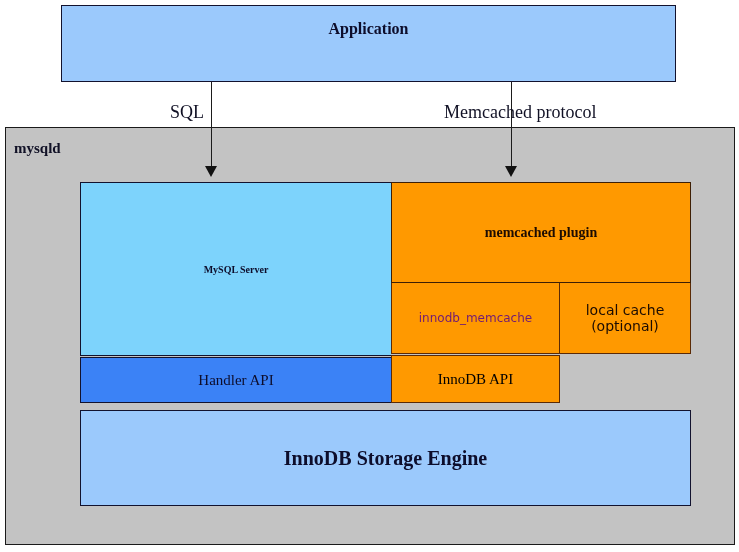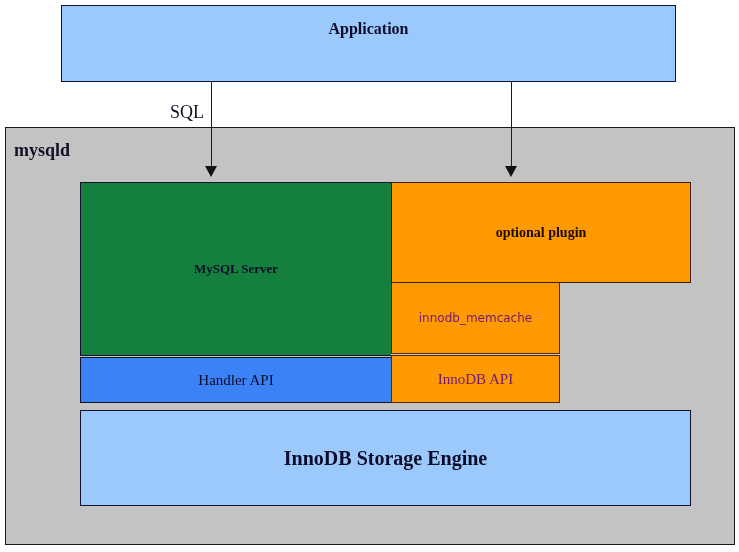--- a/index.html
+++ b/index.html
@@ -55,21 +55,21 @@
     width: 730px;
     height: 418px;
     background: #c3c3c3;
     border: 1px solid #1a1a1a;
   }
   .mysqld-label {
     position: absolute;
     left: 14px;
     top: 140px;
     font-weight: bold;
-    font-size: 18px;
+    font-size: 15px;
     color: #111126;
   }
 
   
   .conn-line {
     position: absolute;
     width: 1px;
     background: #1b1b1b;
   }
   .arrow-head {
@@ -85,25 +85,25 @@
     color: #101024;
     white-space: nowrap;
   }
 
   
   .mysql-server {
     left: 80px;
     top: 182px;
     width: 311px;
     height: 174px;
-    background: #15803d;
+    background: #7dd3fc;
     border: 1px solid #12122e;
     border-right: none;
     font-weight: bold;
-    font-size: 13px;
+    font-size: 10px;
   }
   .memcached-plugin {
     left: 391px;
     top: 182px;
     width: 300px;
     height: 101px;
     background: #ff9900;
     border: 1px solid #3d1f05;
     font-weight: bold;
     font-size: 14px;
@@ -147,21 +147,21 @@
     font-size: 15px;
   }
   .innodb-api {
     left: 391px;
     top: 355px;
     width: 169px;
     height: 48px;
     background: #ff9900;
     border: 1px solid #5a2a06;
     font-size: 15px;
-    color: #701a75;
+    color: #000000;
   }
   .innodb-storage {
     left: 80px;
     top: 410px;
     width: 611px;
     height: 96px;
     background: #9bc9fc;
     border: 1px solid #12122e;
     font-weight: bold;
     font-size: 20px;
@@ -178,33 +178,38 @@
 
   <div class="mysqld-box"></div>
   <div class="mysqld-label">mysqld</div>
 
   <div class="conn-line" style="left:211px; top:82px; height:85px;"></div>
   <div class="arrow-head" style="left:205px; top:166px;"></div>
   <div class="conn-label" style="left:170px; top:102px;">SQL</div>
 
   <div class="conn-line" style="left:511px; top:82px; height:85px;"></div>
   <div class="arrow-head" style="left:505px; top:166px;"></div>
+  <div class="conn-label" style="left:444px; top:102px;">Memcached protocol</div>
 
   <div class="box mysql-server">
     <span>MySQL Server</span>
   </div>
 
   <div class="box memcached-plugin">
-    <span>optional plugin</span>
+    <span>memcached plugin</span>
   </div>
 
   <div class="box innodb-memcache">
     <span>innodb_memcache</span>
   </div>
 
+  <div class="box local-cache">
+    <span>local cache</span>
+    <span>(optional)</span>
+  </div>
 
   <div class="box handler-api">
     <span>Handler API</span>
   </div>
 
   <div class="box innodb-api">
     <span>InnoDB API</span>
   </div>
 
   <div class="box innodb-storage">

